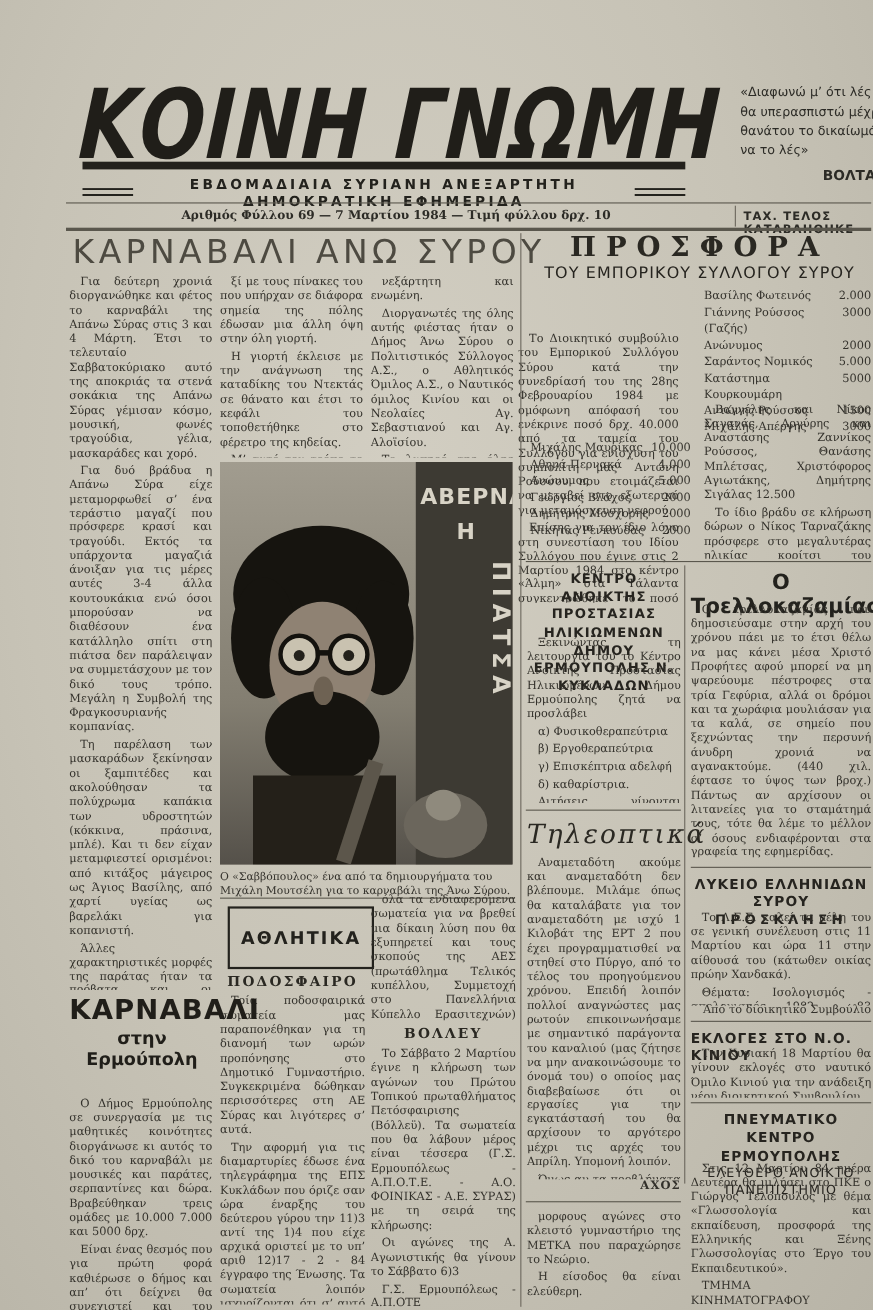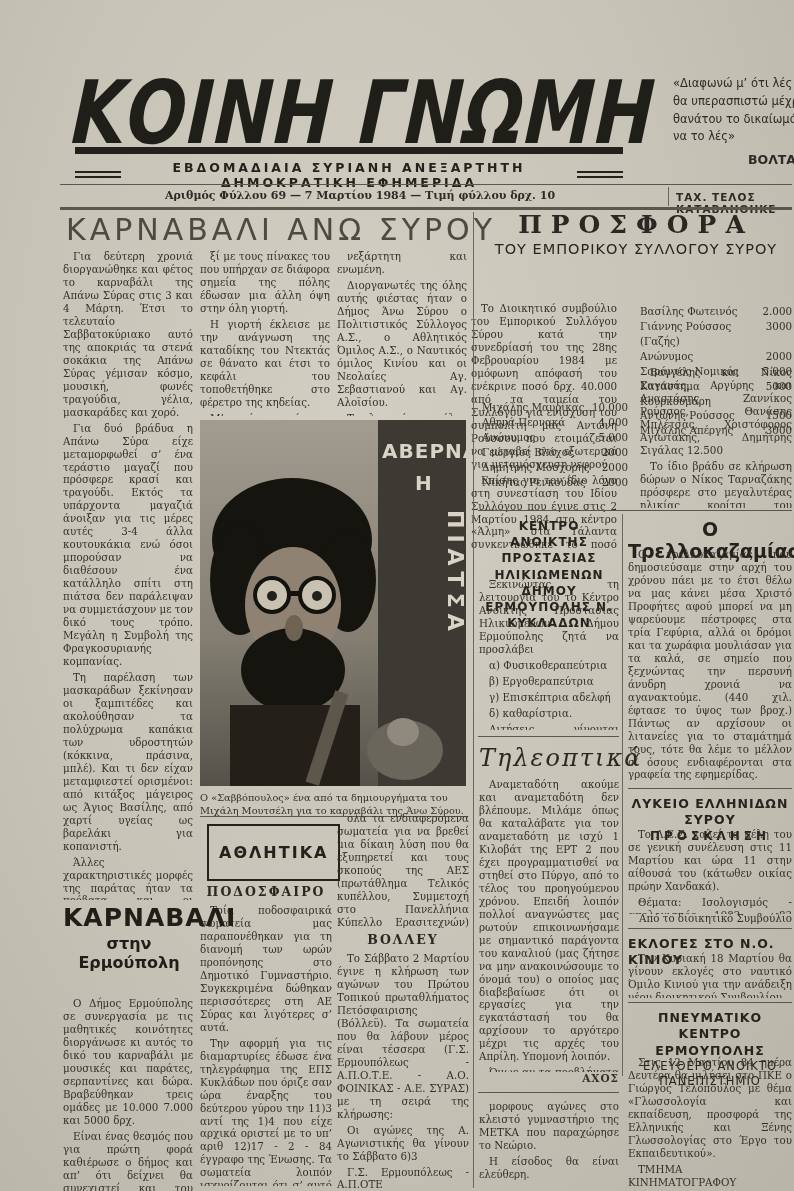--- a/index.html
+++ b/index.html
@@ -160,21 +160,21 @@
       </div>
       <div class="donor-row">
         <span>Δημήτρης Μόσχορης</span>
         <span>2000</span>
       </div>
       <div class="donor-row">
         <span>Νικήτας Ρενκούδας</span>
         <span>2000</span>
       </div>
     </div>
-  <div class="abs donors" style="left:640px;top:262px;width:152px;margin-top:42px;">
+  <div class="abs donors" style="left:640px;top:262px;width:152px;">
       <div class="donor-row">
         <span>Βασίλης Φωτεινός</span>
         <span>2.000</span>
       </div>
       <div class="donor-row">
         <span>Γιάννης Ρούσσος (Γαζής)</span>
         <span>3000</span>
       </div>
       <div class="donor-row">
         <span>Ανώνυμος</span>

